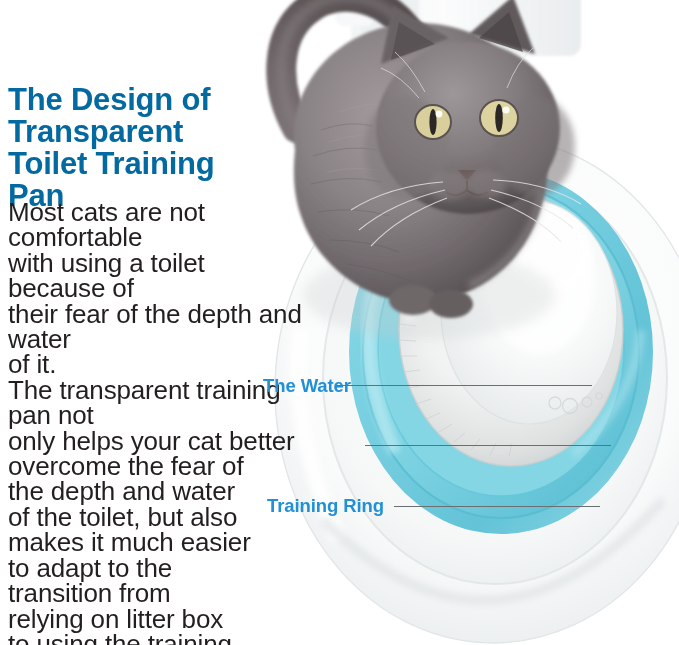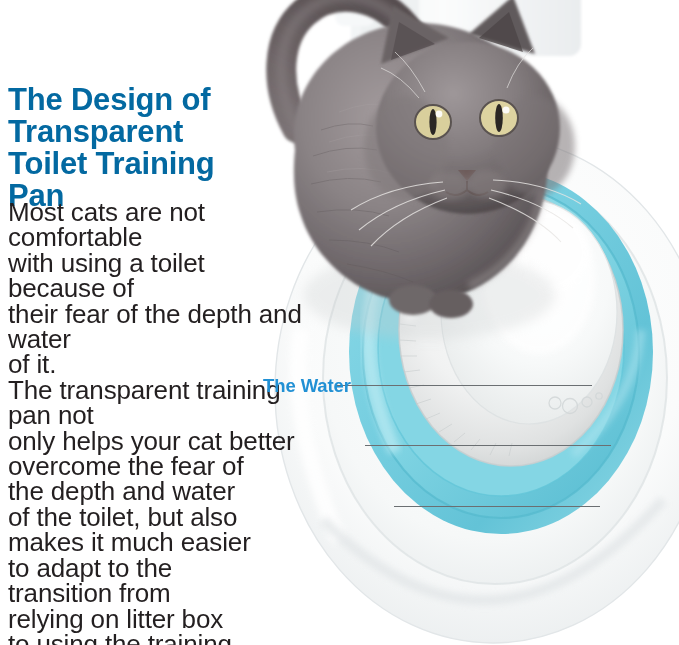--- a/index.html
+++ b/index.html
@@ -334,14 +334,15 @@
 pan and finally to
 sitting on a toilet to
 pee or poop.</div>
 
   <div class="leader l1"></div>
   <div class="callout c1">The Water</div>
 
   <div class="leader l2"></div>
 
   <div class="leader l3"></div>
+  <div class="callout c3">Training Ring</div>
 
 </div>
 
 </body></html>

